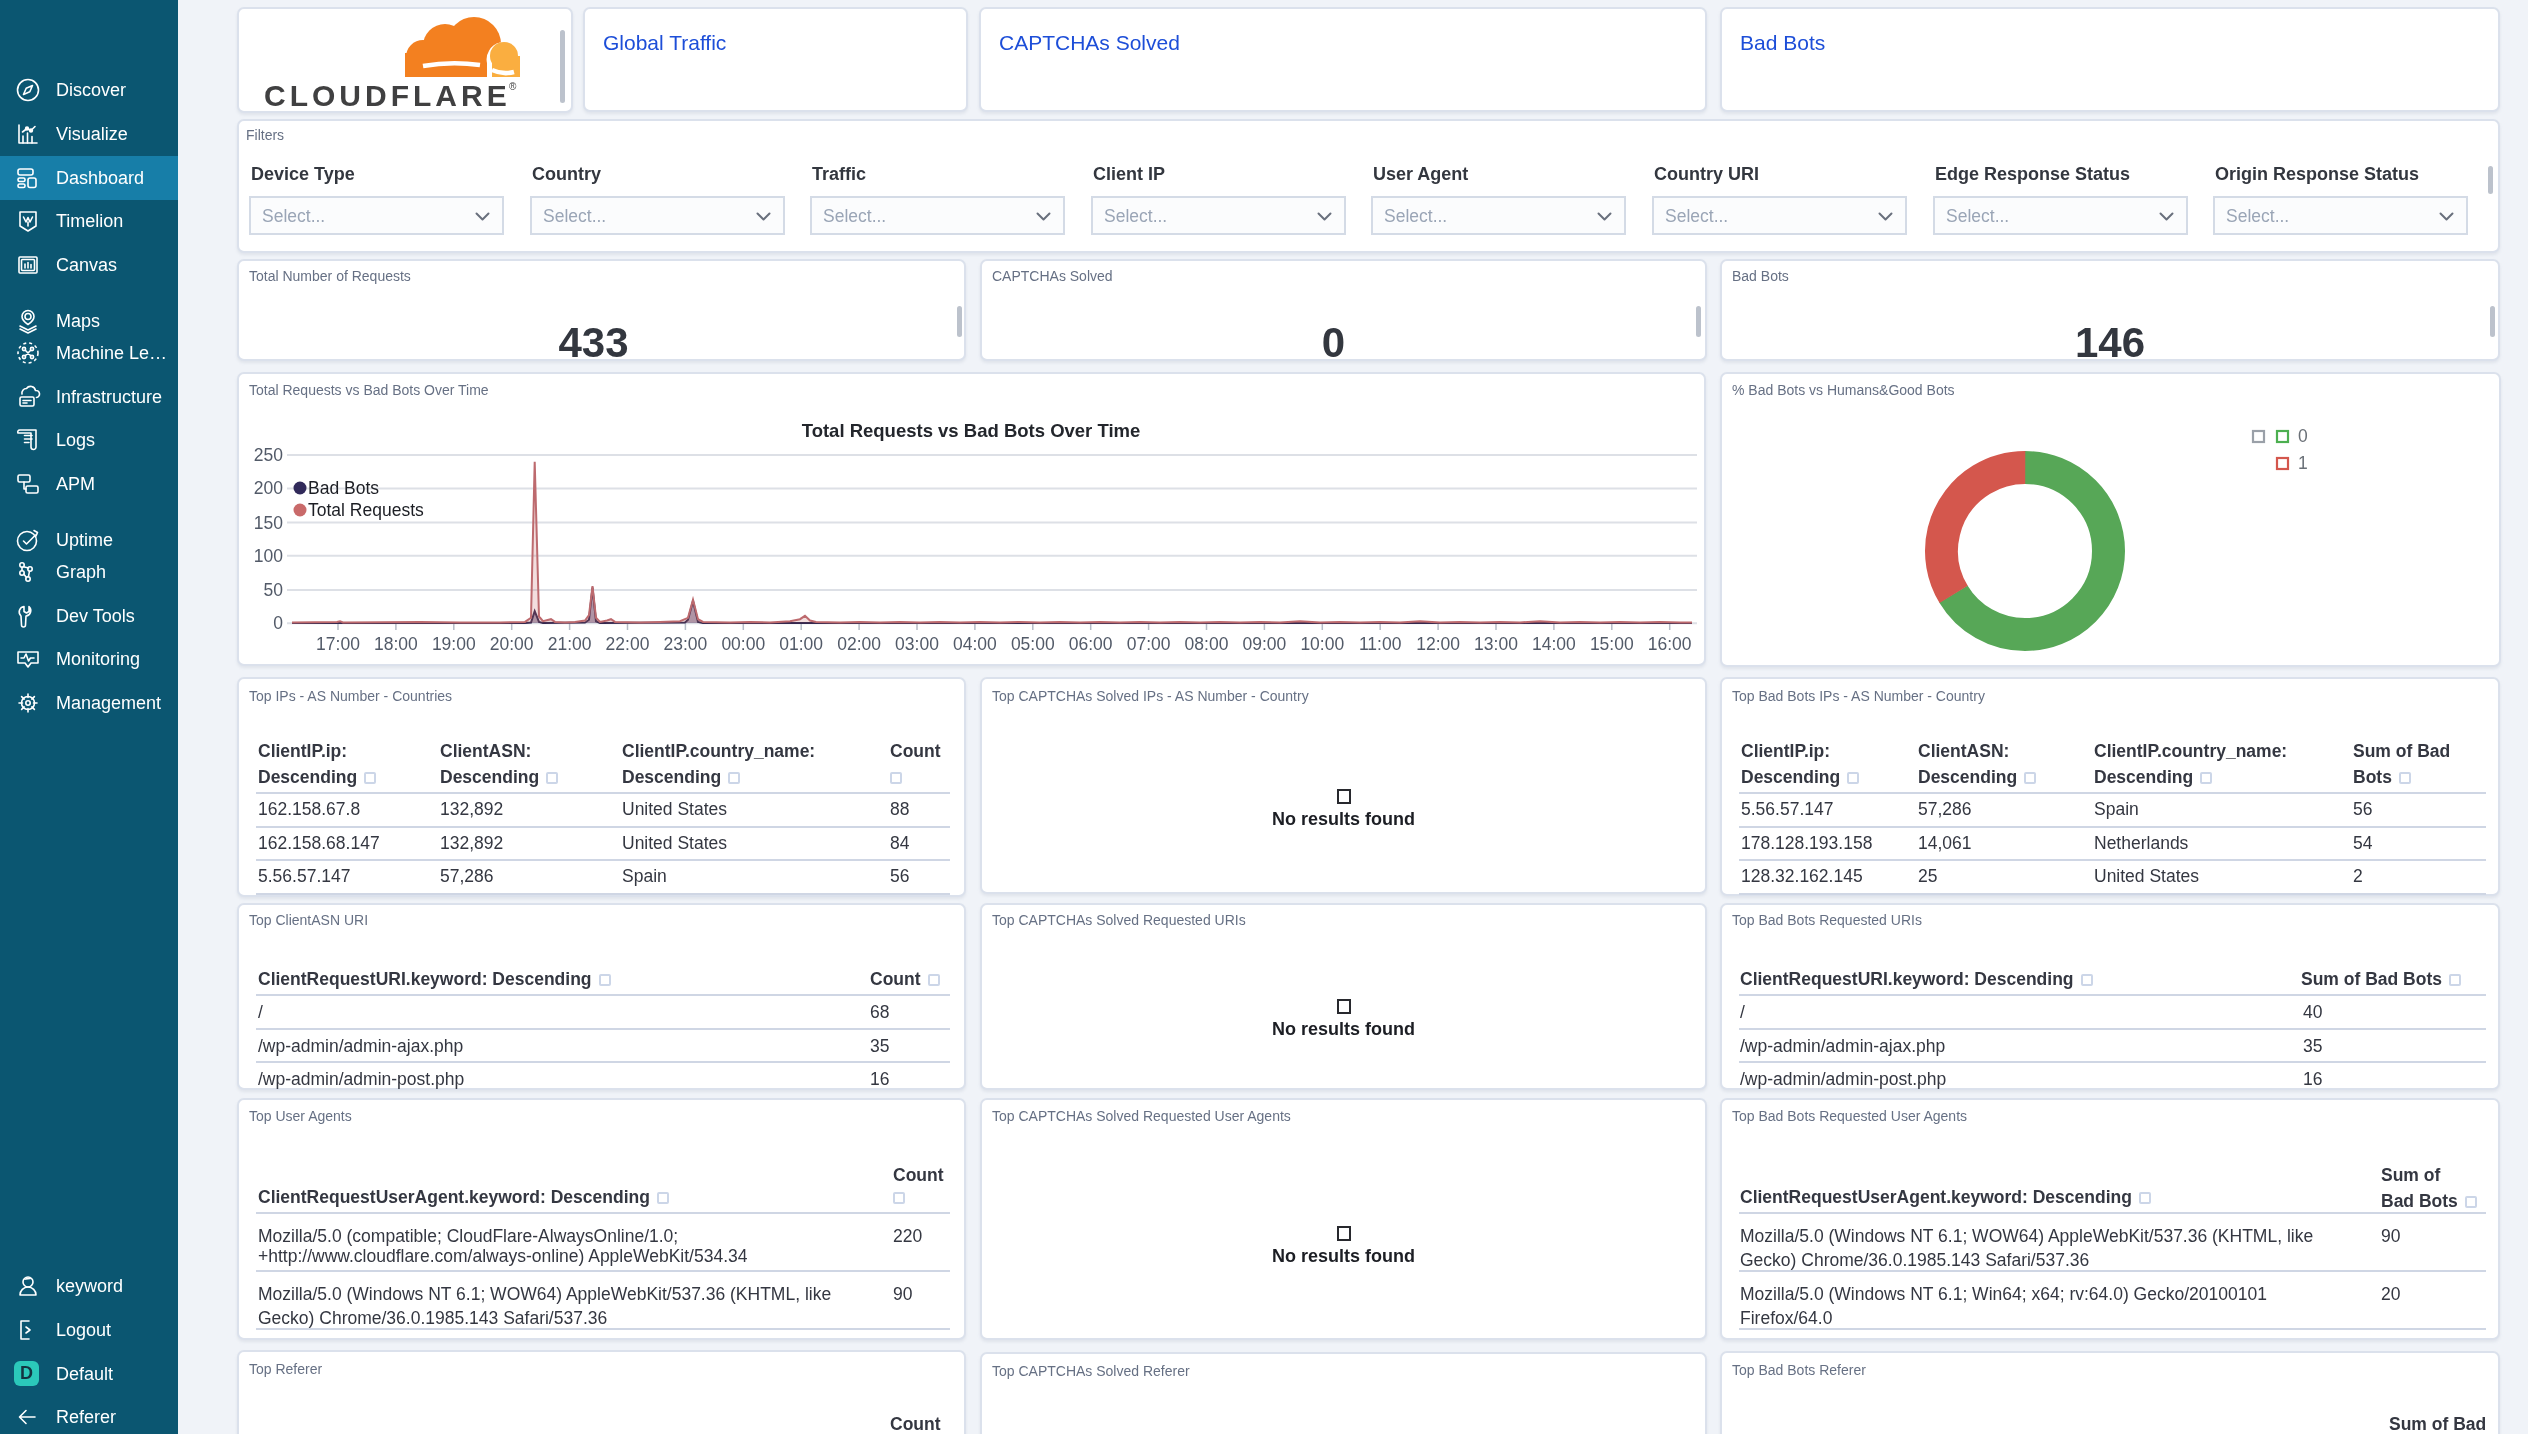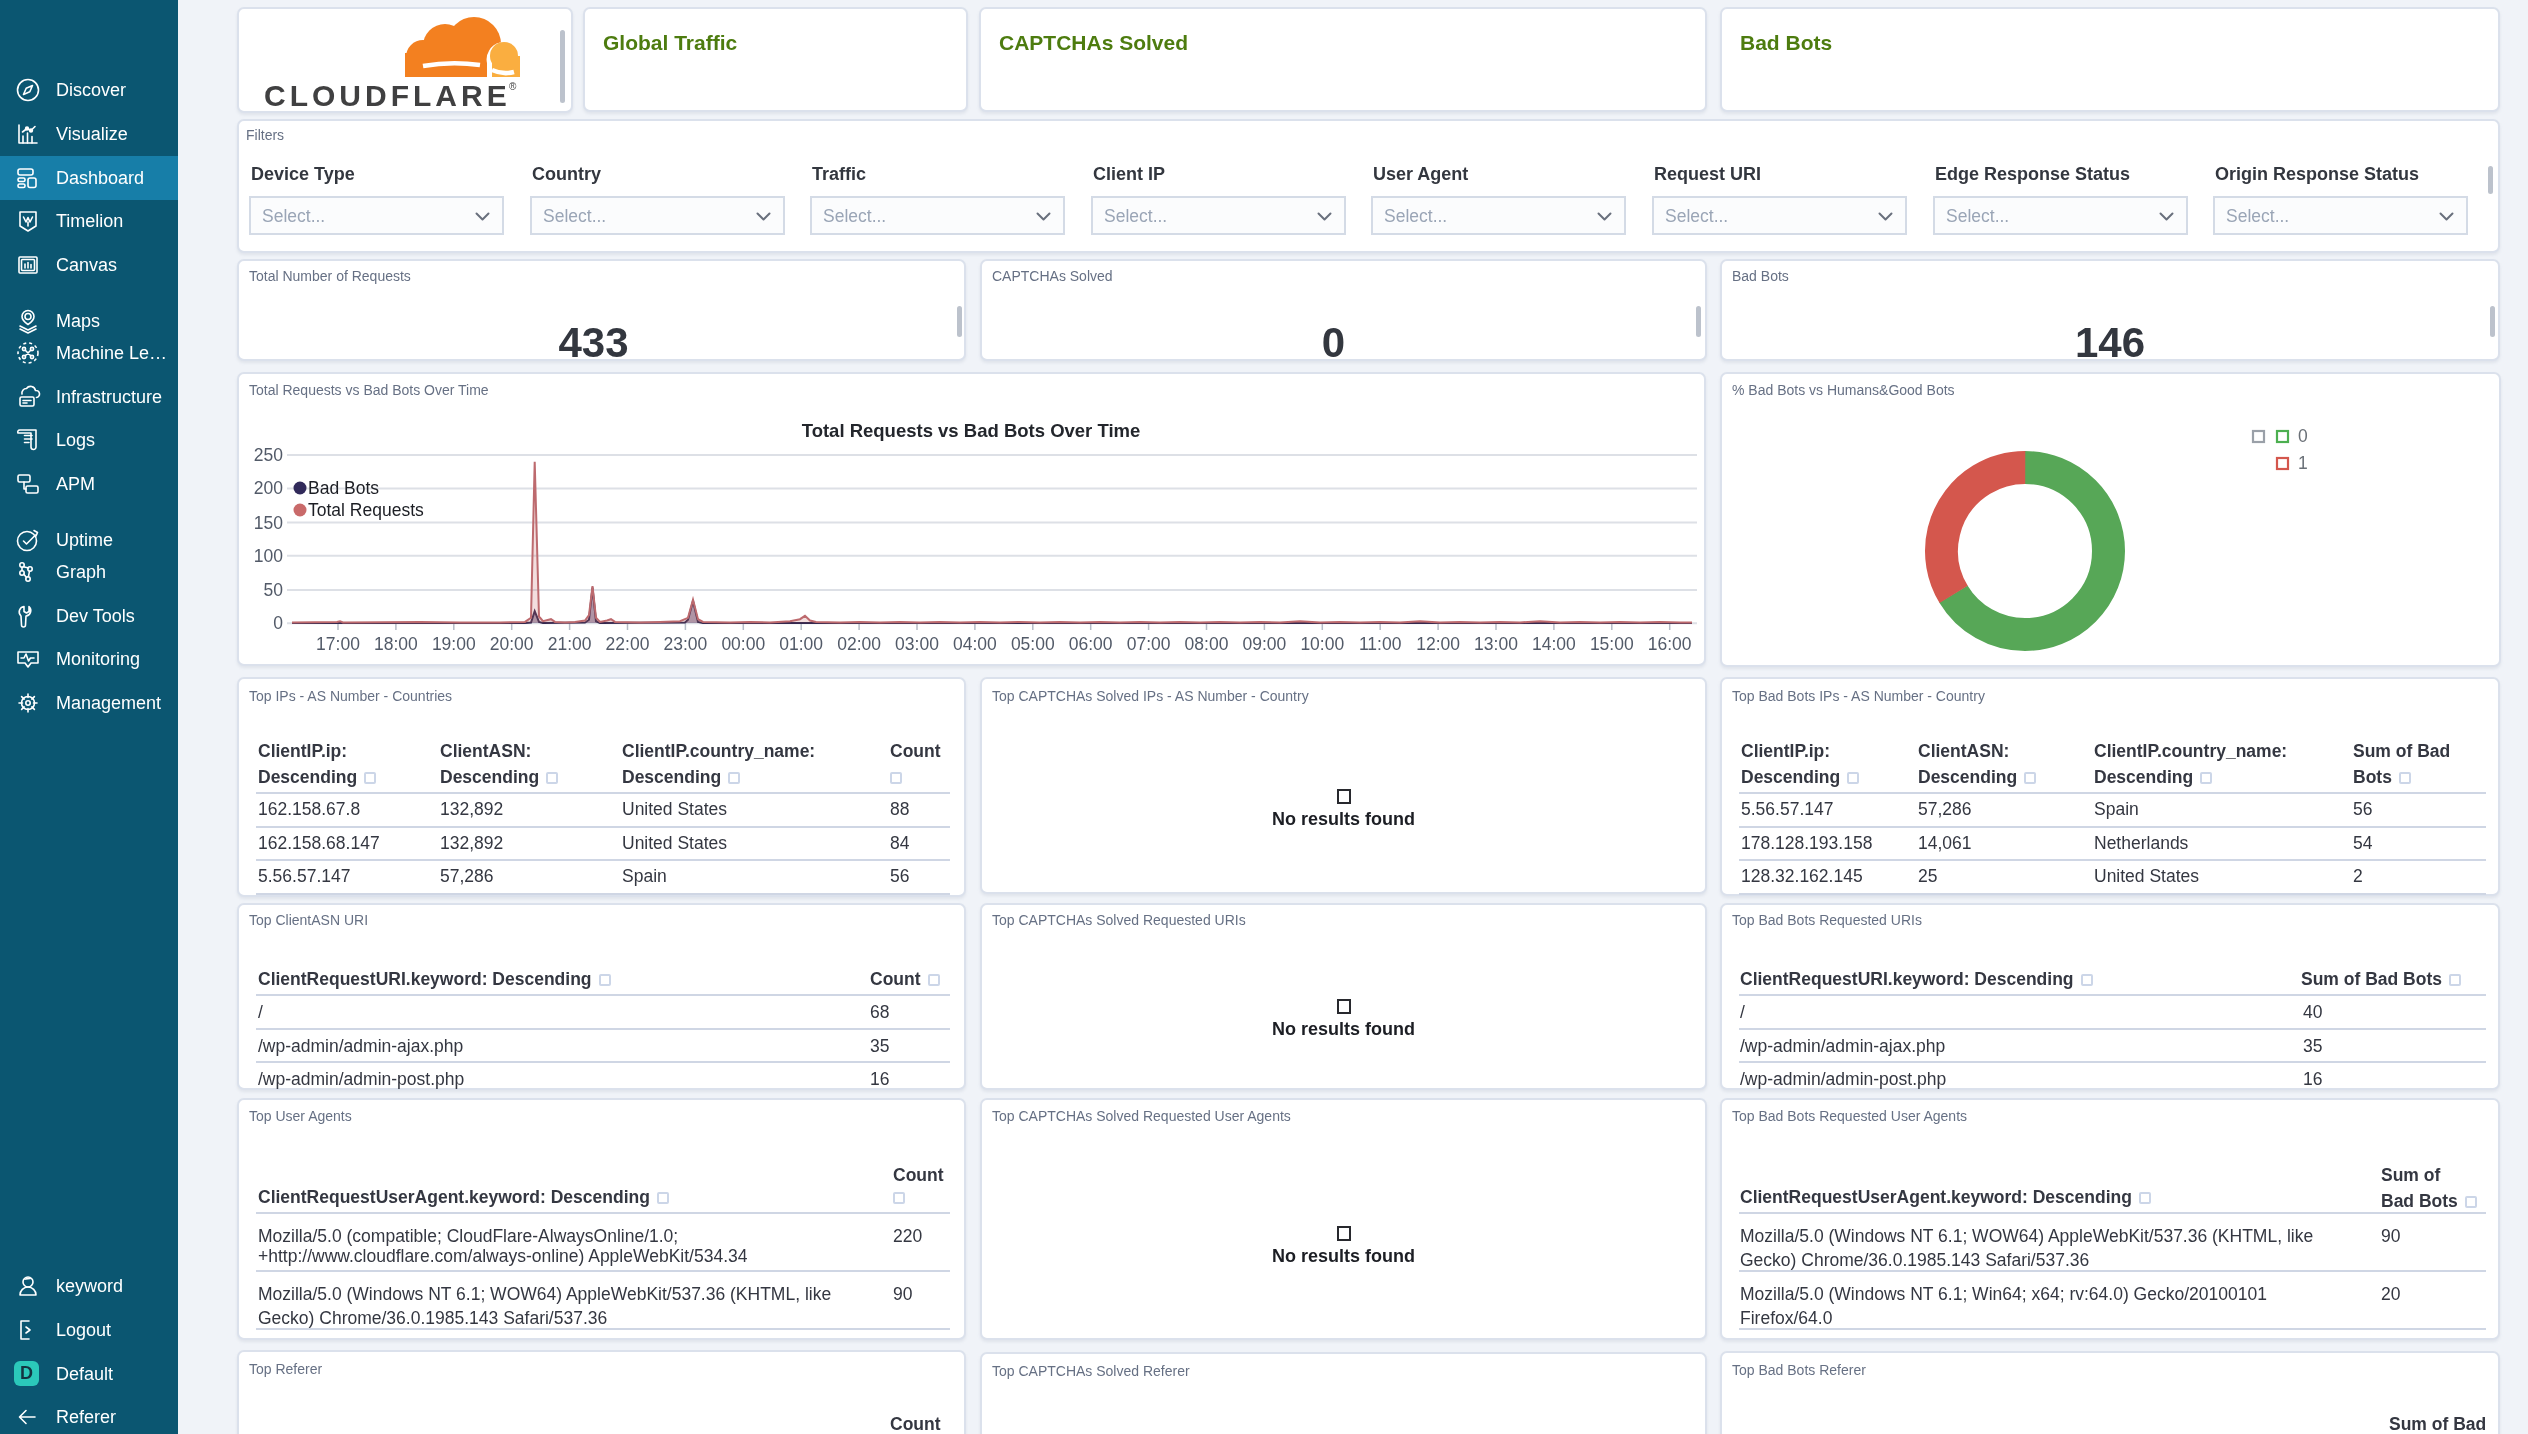--- a/index.html
+++ b/index.html
@@ -3,21 +3,21 @@
   * { margin:0; padding:0; box-sizing:border-box; }
   html,body { width:2528px; height:1434px; overflow:hidden; }
   body { font-family:"Liberation Sans", sans-serif; background:#f0f3f8; position:relative; }
   #nav { position:absolute; left:0; top:0; width:178px; height:1434px; background:#0b5671; z-index:5; }
   .nitem { position:absolute; left:0; width:178px; height:44px; color:#fff; font-size:18px; }
   .nitem .lbl { position:absolute; left:56px; top:50%; transform:translateY(-50%); white-space:nowrap; }
   .nitem svg { position:absolute; left:15px; top:50%; transform:translateY(-50%); }
   .nsel { background:#177ea8; }
   .panel { position:absolute; background:#fff; border:2px solid #dbe1ec; border-radius:7px; box-shadow:0 2px 3px rgba(152,162,179,0.18); }
   .ptitle { position:absolute; font-size:14px; color:#667084; white-space:nowrap; line-height:20px; }
-  .htitle { position:absolute; font-size:21px; font-weight:bold; color:#4d7c0f; white-space:nowrap; }
+  .htitle { position:absolute; font-size:21px; font-weight:normal; color:#1d4ed8; white-space:nowrap; }
   .sbar { position:absolute; background:#bcc2cc; border-radius:3px; width:5px; }
   .hd { font-weight:bold; position:absolute; font-size:17.5px; color:#343741; white-space:nowrap; line-height:26px; }
   .cell { position:absolute; font-size:17.5px; color:#343741; white-space:nowrap; line-height:24px; }
   .rule { position:absolute; height:2px; background:#cfd6e4; }
   .cbx { display:inline-block; width:12px; height:12px; border:2px solid #ccd6e8; border-radius:2px; vertical-align:-1px; margin-left:7px; }
   .nores { position:absolute; text-align:center; color:#1c1e24; }
   .nores .sq { display:inline-block; width:14px; height:15px; border:2.5px solid #28292e; }
   .nores .t { font-size:18px; font-weight:bold; margin-top:1px; }
   .flabel { position:absolute; font-size:18px; font-weight:bold; color:#33373f; white-space:nowrap; }
   .fsel { position:absolute; width:255px; height:39px; background:#fbfcfd; border:2px solid #d4dbe6; font-size:17.5px; color:#9aa5b6; }
@@ -234,21 +234,21 @@
       <path d="M1.5 1.5 L7.5 7.5 L13.5 1.5" stroke="#69707d" stroke-width="2" fill="none" stroke-linecap="round" stroke-linejoin="round"></path>
     </svg>
   </div>
 <div class="flabel" style="left:1373px;top:164px">User Agent</div>
 <div class="fsel" style="left:1371px;top:196px">
     <span class="ph">Select...</span>
     <svg width="15" height="10" viewBox="0 0 15 10">
       <path d="M1.5 1.5 L7.5 7.5 L13.5 1.5" stroke="#69707d" stroke-width="2" fill="none" stroke-linecap="round" stroke-linejoin="round"></path>
     </svg>
   </div>
-<div class="flabel" style="left:1654px;top:164px">Request URI</div>
+<div class="flabel" style="left:1654px;top:164px">Country URI</div>
 <div class="fsel" style="left:1652px;top:196px">
     <span class="ph">Select...</span>
     <svg width="15" height="10" viewBox="0 0 15 10">
       <path d="M1.5 1.5 L7.5 7.5 L13.5 1.5" stroke="#69707d" stroke-width="2" fill="none" stroke-linecap="round" stroke-linejoin="round"></path>
     </svg>
   </div>
 <div class="flabel" style="left:1935px;top:164px">Edge Response Status</div>
 <div class="fsel" style="left:1933px;top:196px">
     <span class="ph">Select...</span>
     <svg width="15" height="10" viewBox="0 0 15 10">

